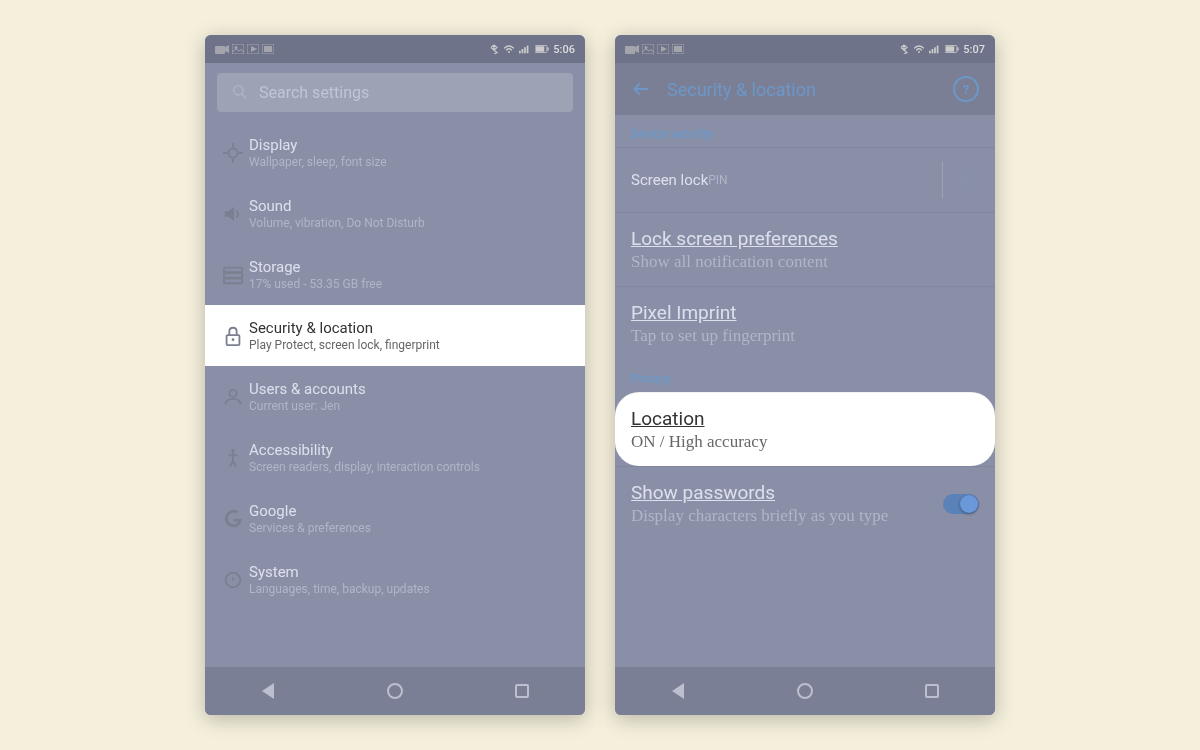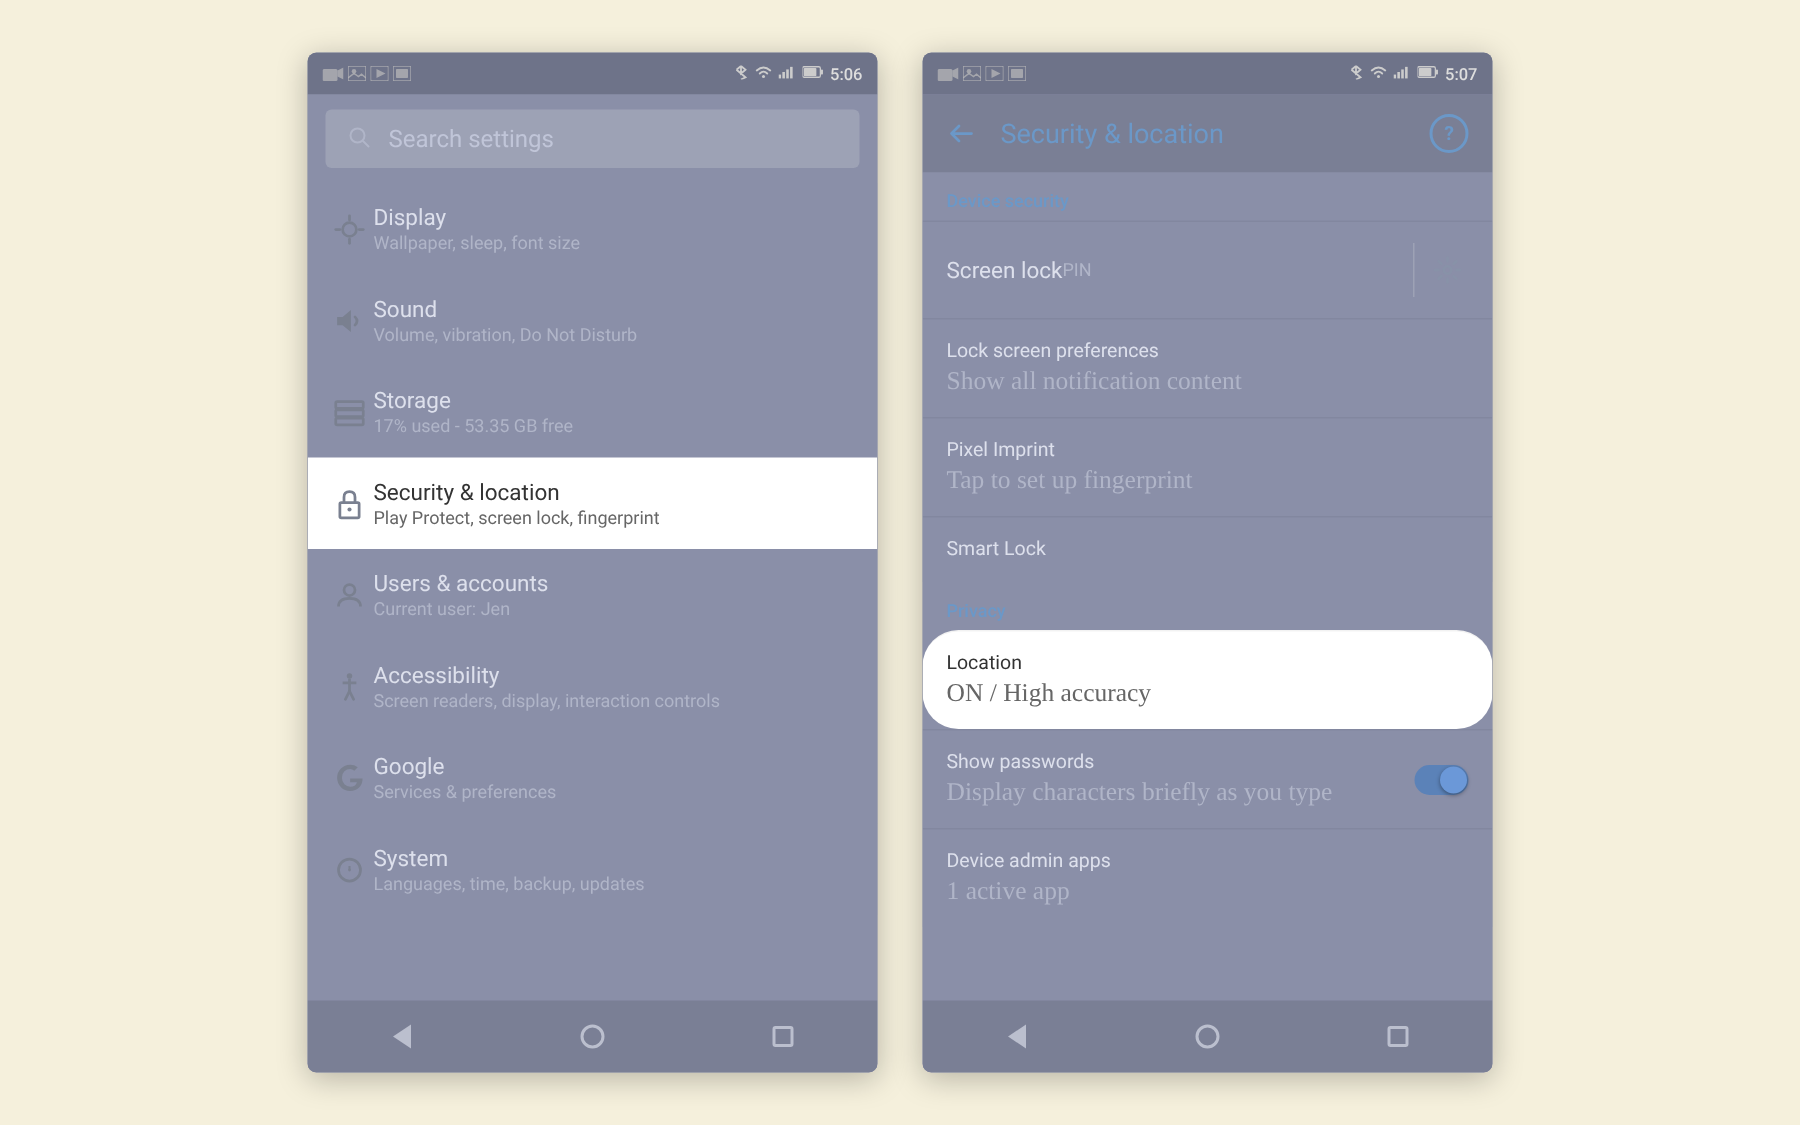--- a/index.html
+++ b/index.html
@@ -32,20 +32,21 @@
       height: 28px;
       display: flex;
       align-items: center;
       justify-content: space-between;
       padding: 0 10px;
       flex-shrink: 0;
     }
 
     .status-bar-icons {
       display: flex;
+      align-items: center;
       gap: 4px;
     }
 
     .status-time {
       font-size: 11px;
       color: #ddd;
       font-weight: 500;
     }
 
     .status-left-icons {
@@ -244,22 +245,23 @@
       background: #fff;
       border-radius: 24px;
     }
 
     .security-item-text {
       display: flex;
       flex-direction: column;
     }
 
     .security-item-title {
-      font-size: 13px;
+      font-size: 19px;
       color: #dde0ec;
+      text-decoration: underline;
     }
 
     .security-item.active-row .security-item-title {
       color: #333;
     }
 
     .security-item-subtitle {
       font-size: 17px;
       color: #b0b5c8;
       margin-top: 2px;
@@ -605,51 +607,40 @@
       </div>
     </div>
 
     <div class="security-item">
       <div class="security-item-text">
         <span class="security-item-title">Pixel Imprint</span>
         <span class="security-item-subtitle">Tap to set up fingerprint</span>
       </div>
     </div>
 
-    <div class="security-item">
-      <div class="security-item-text">
-        <span class="security-item-title">Smart Lock</span>
-      </div>
-    </div>
 
     <div class="section-label">Privacy</div>
 
     <div class="security-item active-row">
       <div class="security-item-text">
         <span class="security-item-title">Location</span>
         <span class="security-item-subtitle">ON / High accuracy</span>
       </div>
     </div>
 
     <div class="security-item">
       <div class="security-item-text">
         <span class="security-item-title">Show passwords</span>
         <span class="security-item-subtitle">Display characters briefly as you type</span>
       </div>
       <div class="toggle">
         <div class="toggle-knob"></div>
       </div>
     </div>
 
-    <div class="security-item">
-      <div class="security-item-text">
-        <span class="security-item-title">Device admin apps</span>
-        <span class="security-item-subtitle">1 active app</span>
-      </div>
-    </div>
 
     <div class="nav-bar" style="margin-top: auto;">
       <div class="nav-btn">
         <div class="nav-back"></div>
       </div>
       <div class="nav-btn">
         <div class="nav-home"></div>
       </div>
       <div class="nav-btn">
         <div class="nav-recents"></div>

